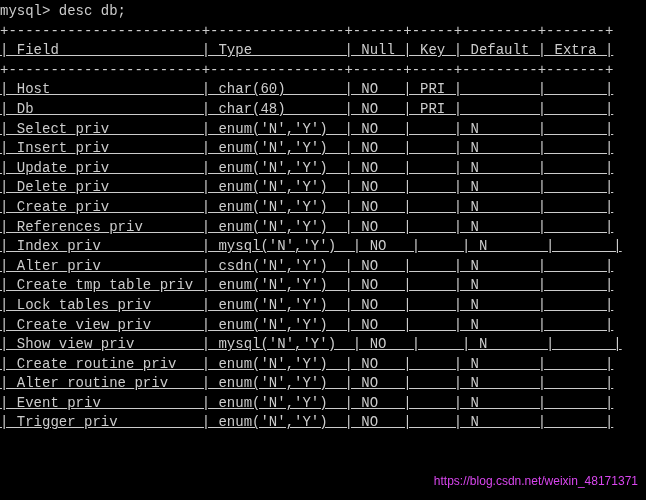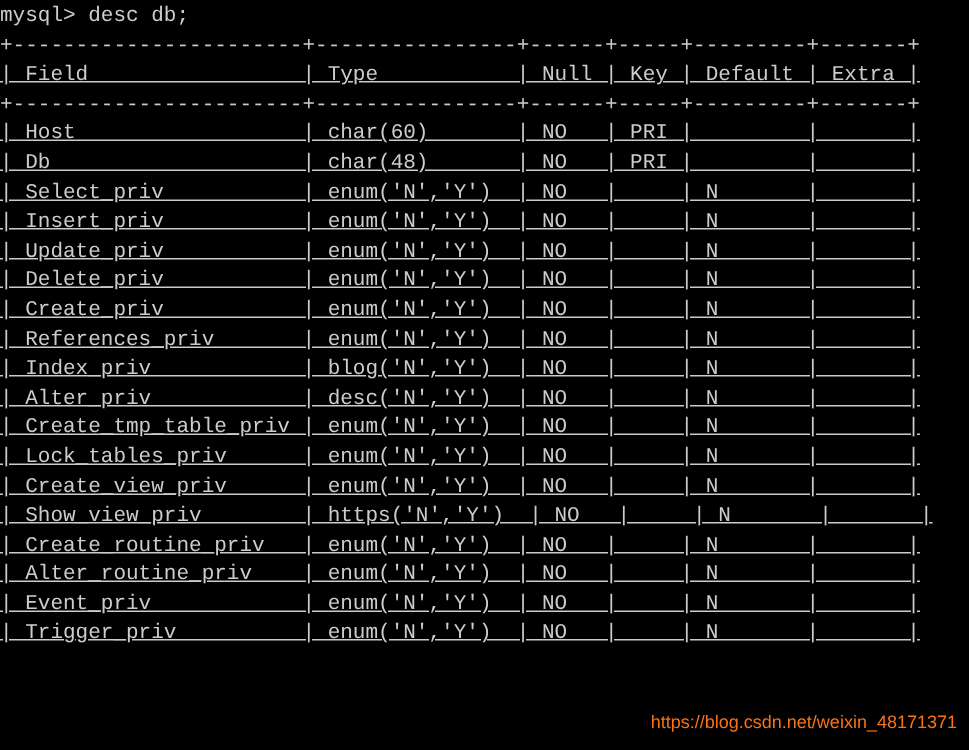--- a/index.html
+++ b/index.html
@@ -28,21 +28,21 @@
       white-space: pre;
     }
     .table-row {
       white-space: pre;
       text-decoration: underline;
     }
     .watermark {
       position: absolute;
       right: 8px;
       bottom: 10px;
-      color: #f97316;
+      color: #d946ef;
       font-size: 12px;
       font-family: Arial, sans-serif;
     }
   </style>
 </head>
 <body>
 
 <div class="terminal">
   <div class="prompt-line">mysql&gt; desc db;</div>
   <div class="table-border">+-----------------------+----------------+------+-----+---------+-------+</div>
@@ -50,26 +50,26 @@
   <div class="table-border">+-----------------------+----------------+------+-----+---------+-------+</div>
   <div>
       <div class="table-row">| Host                  | char(60)       | NO   | PRI |         |       |</div>
       <div class="table-row">| Db                    | char(48)       | NO   | PRI |         |       |</div>
       <div class="table-row">| Select_priv           | enum('N','Y')  | NO   |     | N       |       |</div>
       <div class="table-row">| Insert_priv           | enum('N','Y')  | NO   |     | N       |       |</div>
       <div class="table-row">| Update_priv           | enum('N','Y')  | NO   |     | N       |       |</div>
       <div class="table-row">| Delete_priv           | enum('N','Y')  | NO   |     | N       |       |</div>
       <div class="table-row">| Create_priv           | enum('N','Y')  | NO   |     | N       |       |</div>
       <div class="table-row">| References_priv       | enum('N','Y')  | NO   |     | N       |       |</div>
-      <div class="table-row">| Index_priv            | blog('N','Y')  | NO   |     | N       |       |</div>
-      <div class="table-row">| Alter_priv            | desc('N','Y')  | NO   |     | N       |       |</div>
+      <div class="table-row">| Index_priv            | mysql('N','Y')  | NO   |     | N       |       |</div>
+      <div class="table-row">| Alter_priv            | csdn('N','Y')  | NO   |     | N       |       |</div>
       <div class="table-row">| Create_tmp_table_priv | enum('N','Y')  | NO   |     | N       |       |</div>
       <div class="table-row">| Lock_tables_priv      | enum('N','Y')  | NO   |     | N       |       |</div>
       <div class="table-row">| Create_view_priv      | enum('N','Y')  | NO   |     | N       |       |</div>
-      <div class="table-row">| Show_view_priv        | https('N','Y')  | NO   |     | N       |       |</div>
+      <div class="table-row">| Show_view_priv        | mysql('N','Y')  | NO   |     | N       |       |</div>
       <div class="table-row">| Create_routine_priv   | enum('N','Y')  | NO   |     | N       |       |</div>
       <div class="table-row">| Alter_routine_priv    | enum('N','Y')  | NO   |     | N       |       |</div>
       <div class="table-row">| Event_priv            | enum('N','Y')  | NO   |     | N       |       |</div>
       <div class="table-row">| Trigger_priv          | enum('N','Y')  | NO   |     | N       |       |</div>
     </div>
 
 </div>
 
 <div class="watermark">https://blog.csdn.net/weixin_48171371</div>
 

